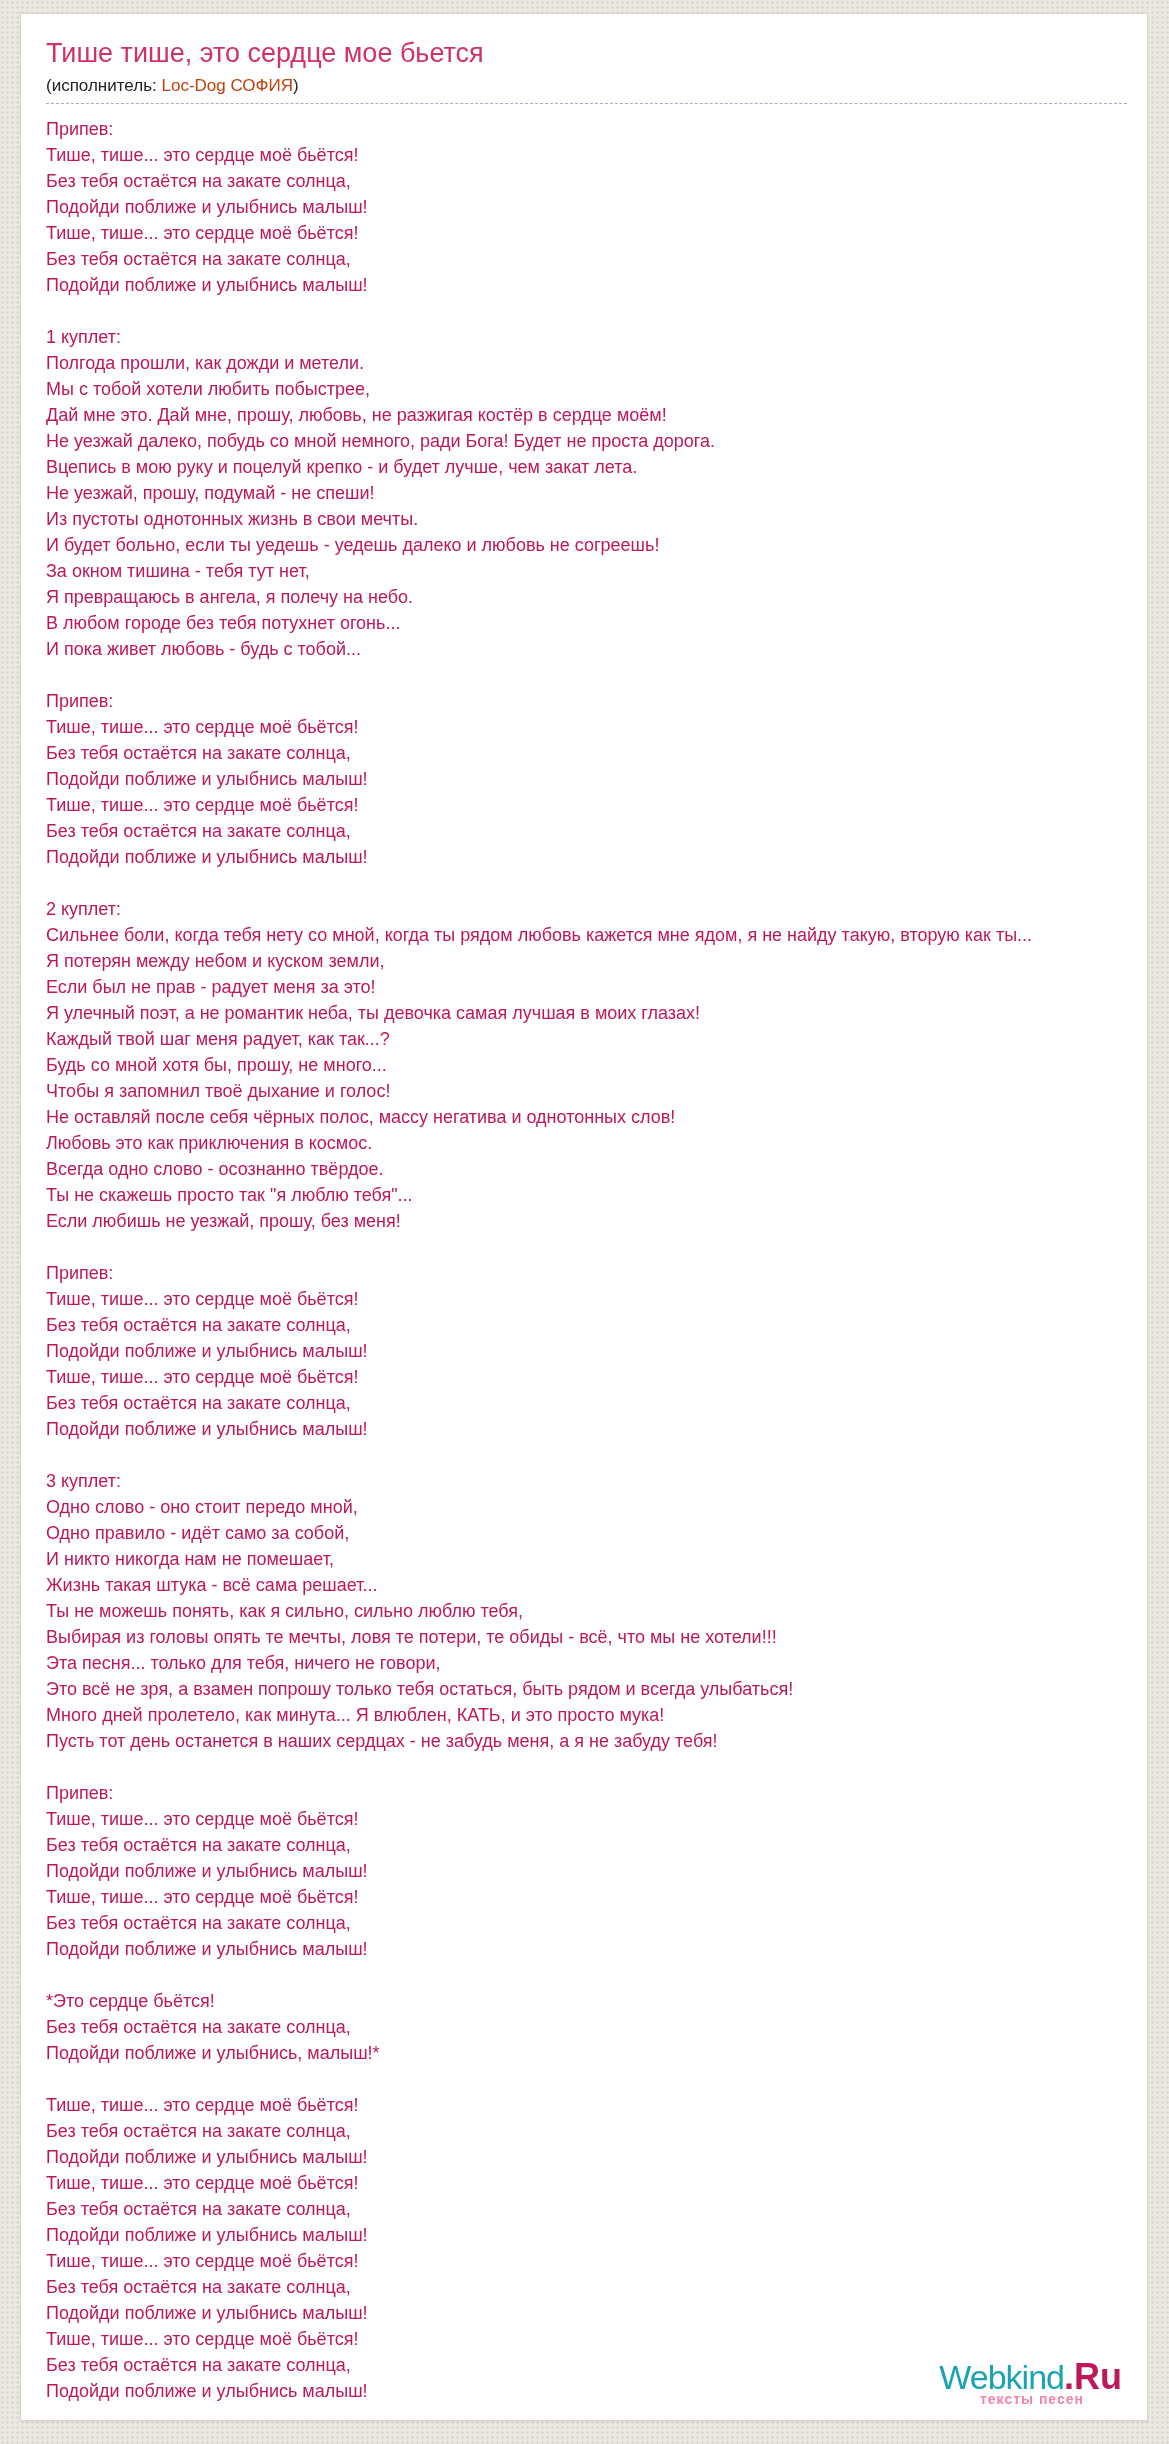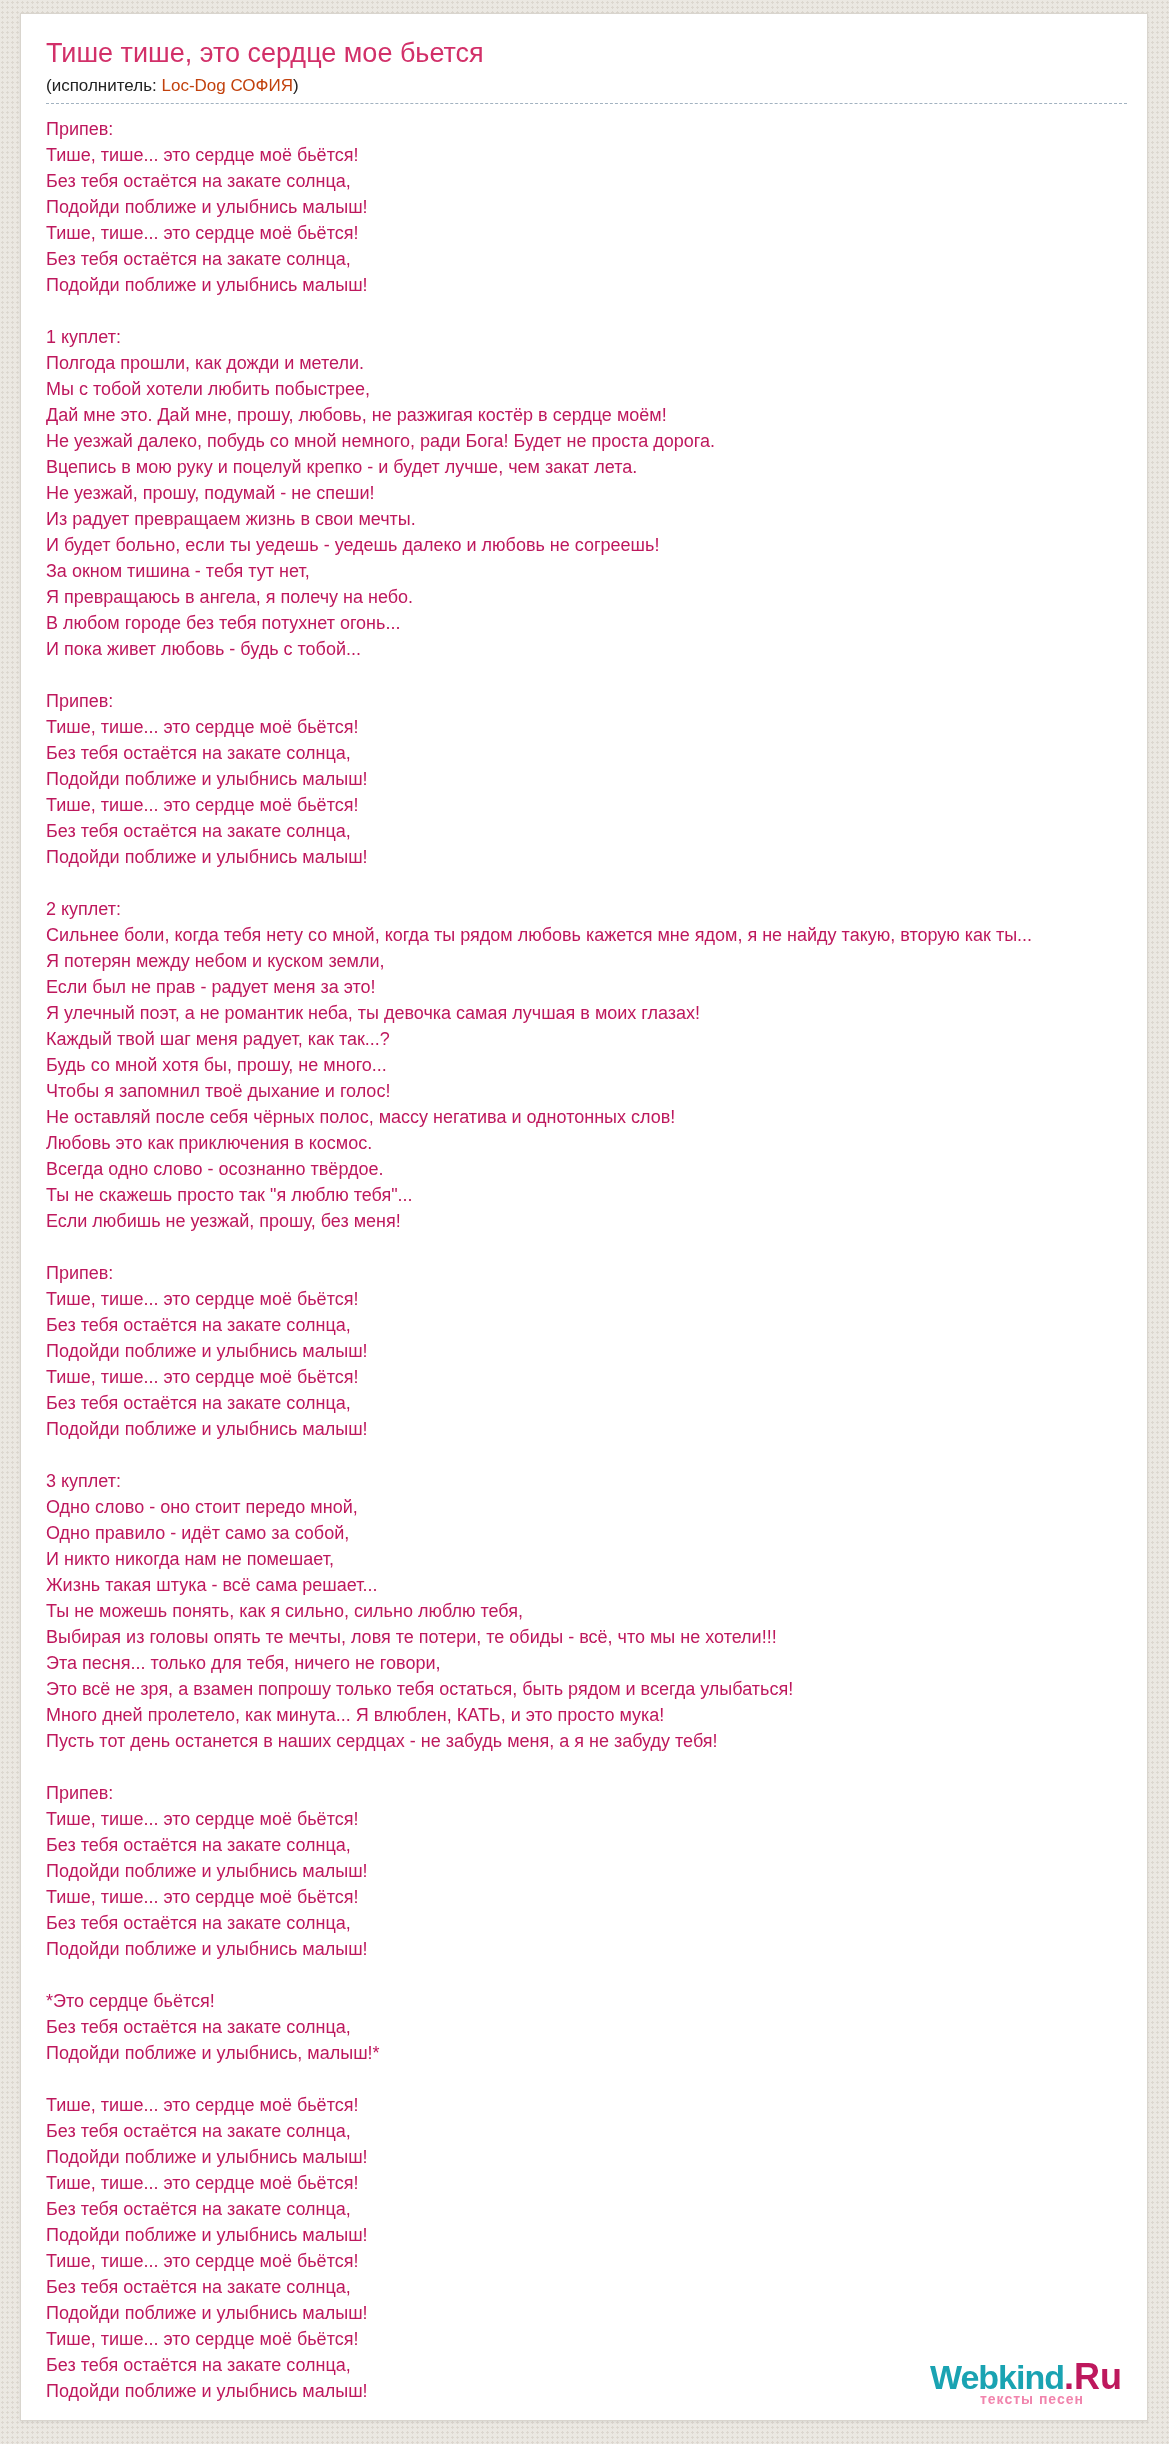--- a/index.html
+++ b/index.html
@@ -65,21 +65,21 @@
   .logo {
     position: absolute;
     right: 25px;
     bottom: 14px;
     text-align: right;
     cursor: pointer;
     line-height: 1;
   }
   .logo-main {
     font-size: 34px;
-    font-weight: bold;
+    font-weight: normal;
     letter-spacing: -1px;
     color: #1aa3b2;
   }
   .logo-suffix {
     font-size: 36px;
     font-weight: bold;
     color: #be185d;
   }
   .logo-tagline {
     font-size: 14px;
@@ -114,21 +114,21 @@
         <div class="lyric-line">Подойди поближе и улыбнись малыш!</div>
       </div>
       <div class="stanza">
         <div class="lyric-line">1 куплет:</div>
         <div class="lyric-line">Полгода прошли, как дожди и метели.</div>
         <div class="lyric-line">Мы с тобой хотели любить побыстрее,</div>
         <div class="lyric-line">Дай мне это. Дай мне, прошу, любовь, не разжигая костёр в сердце моём!</div>
         <div class="lyric-line">Не уезжай далеко, побудь со мной немного, ради Бога! Будет не проста дорога.</div>
         <div class="lyric-line">Вцепись в мою руку и поцелуй крепко - и будет лучше, чем закат лета.</div>
         <div class="lyric-line">Не уезжай, прошу, подумай - не спеши!</div>
-        <div class="lyric-line">Из радует превращаем жизнь в свои мечты.</div>
+        <div class="lyric-line">Из пустоты однотонных жизнь в свои мечты.</div>
         <div class="lyric-line">И будет больно, если ты уедешь - уедешь далеко и любовь не согреешь!</div>
         <div class="lyric-line">За окном тишина - тебя тут нет,</div>
         <div class="lyric-line">Я превращаюсь в ангела, я полечу на небо.</div>
         <div class="lyric-line">В любом городе без тебя потухнет огонь...</div>
         <div class="lyric-line">И пока живет любовь - будь с тобой...</div>
       </div>
       <div class="stanza">
         <div class="lyric-line">Припев:</div>
         <div class="lyric-line">Тише, тише... это сердце моё бьётся!</div>
         <div class="lyric-line">Без тебя остаётся на закате солнца,</div>

